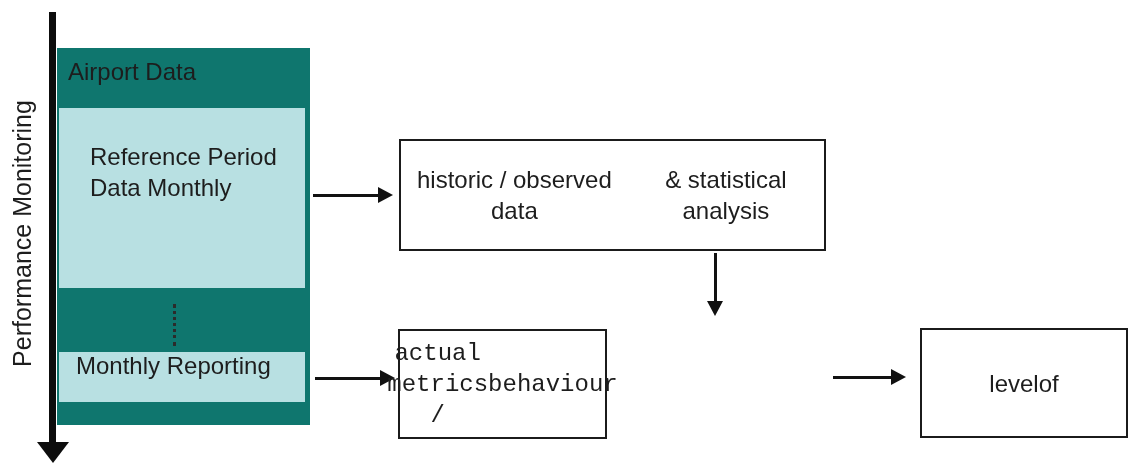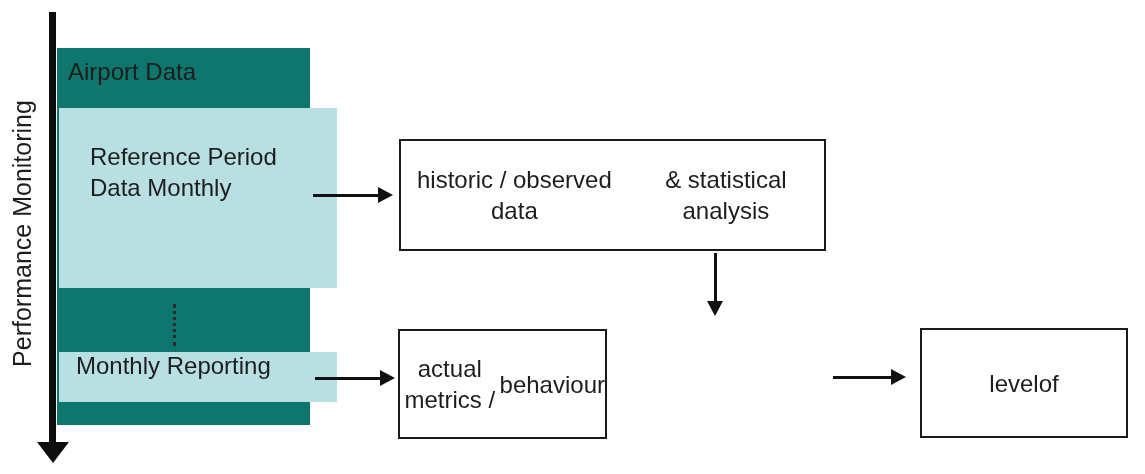--- a/index.html
+++ b/index.html
@@ -54,21 +54,21 @@
     background: #0f766e;
   }
   .panel-title {
     position: absolute;
     left: 11px; top: 10px;
     font-size: 24px;
   }
   .teal {
     position: absolute;
     left: 2px;
-    width: 278px;
+    width: 246px;
     background: #b8e0e2;
   }
   .teal1 {
     top: 60px;
     height: 180px;
     padding: 33px 0 0 31px;
     font-size: 24px;
     line-height: 31px;
   }
   .teal2 {
@@ -92,21 +92,21 @@
     border: 2px solid #1b1b1b;
     display: flex;
     flex-direction: row;
     align-items: center;
     justify-content: center;
     text-align: center;
     font-size: 24px;
     line-height: 31px;
   }
   .box-historic   { left: 399px; top: 139px; width: 427px; height: 112px; }
-  .box-actual     { left: 398px; top: 329px; width: 209px; height: 110px; }
+  .box-actual     { left: 398px; top: 329px; width: 209px; height: 110px; font-family: Liberation Mono, monospace; }
   .box-reference  { left: 618px; top: 329px; width: 210px; height: 110px; }
   .box-efficiency { left: 920px; top: 328px; width: 208px; height: 110px; }
 
   
   .arrow-h {
     position: absolute;
     height: 16px;
     display: flex;
     align-items: center;
   }

